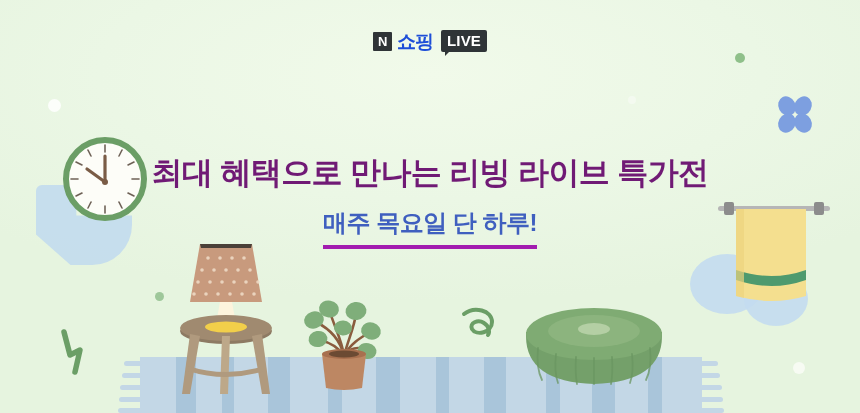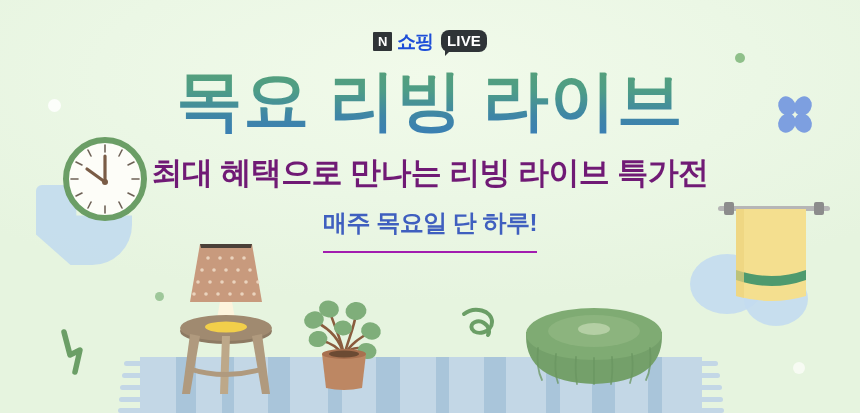--- a/index.html
+++ b/index.html
@@ -108,21 +108,21 @@
     display: inline-flex;
     align-items: center;
     justify-content: center;
     background: #2f3437;
     color: #ffffff;
     font-size: 15px;
     font-weight: 800;
     letter-spacing: .2px;
     line-height: 1;
     padding: 3px 6px 4px 6px;
-    border-radius: 8px;
+    border-radius: 2px;
     margin-left: 3px;
   }
   .logo-live::after {
     content: "";
     position: absolute;
     left: 4px; bottom: -4px;
     width: 0; height: 0;
     border-left: 5px solid #2f3437;
     border-bottom: 5px solid transparent;
   }
@@ -162,22 +162,22 @@
     left: 0; right: 0; top: 207px;
     text-align: center;
     z-index: 6;
   }
   .note {
     display: inline-block;
     font-size: 24px;
     font-weight: 800;
     letter-spacing: -.5px;
     color: #3f5fbf;
-    border-bottom: 2px solid #a21caf;
-    padding-bottom: 12px;
+    border-bottom: 4px solid #a21caf;
+    padding-bottom: 6px;
     white-space: nowrap;
   }
 
   
   .rug {
     position: absolute;
     left: 118px;
     bottom: 0;
     width: 606px;
     height: 62px;
@@ -384,21 +384,20 @@
   </div>
 
   <div class="bg-bottom-fade" style="pointer-events:none;opacity:0;"></div>
 
   <div class="logo-row">
     <span class="logo-n">N</span>
     <span class="logo-shopping">쇼핑</span>
     <span class="logo-live">LIVE</span>
   </div>
 
-  <div class="headline">목요 리빙 라이브</div>
 
   <div class="subtitle">최대 혜택으로 만나는 리빙 라이브 특가전</div>
 
   <div class="note-wrap">
     <span class="note">매주 목요일 단 하루!</span>
   </div>
 
 </div>
 
 </body></html>

